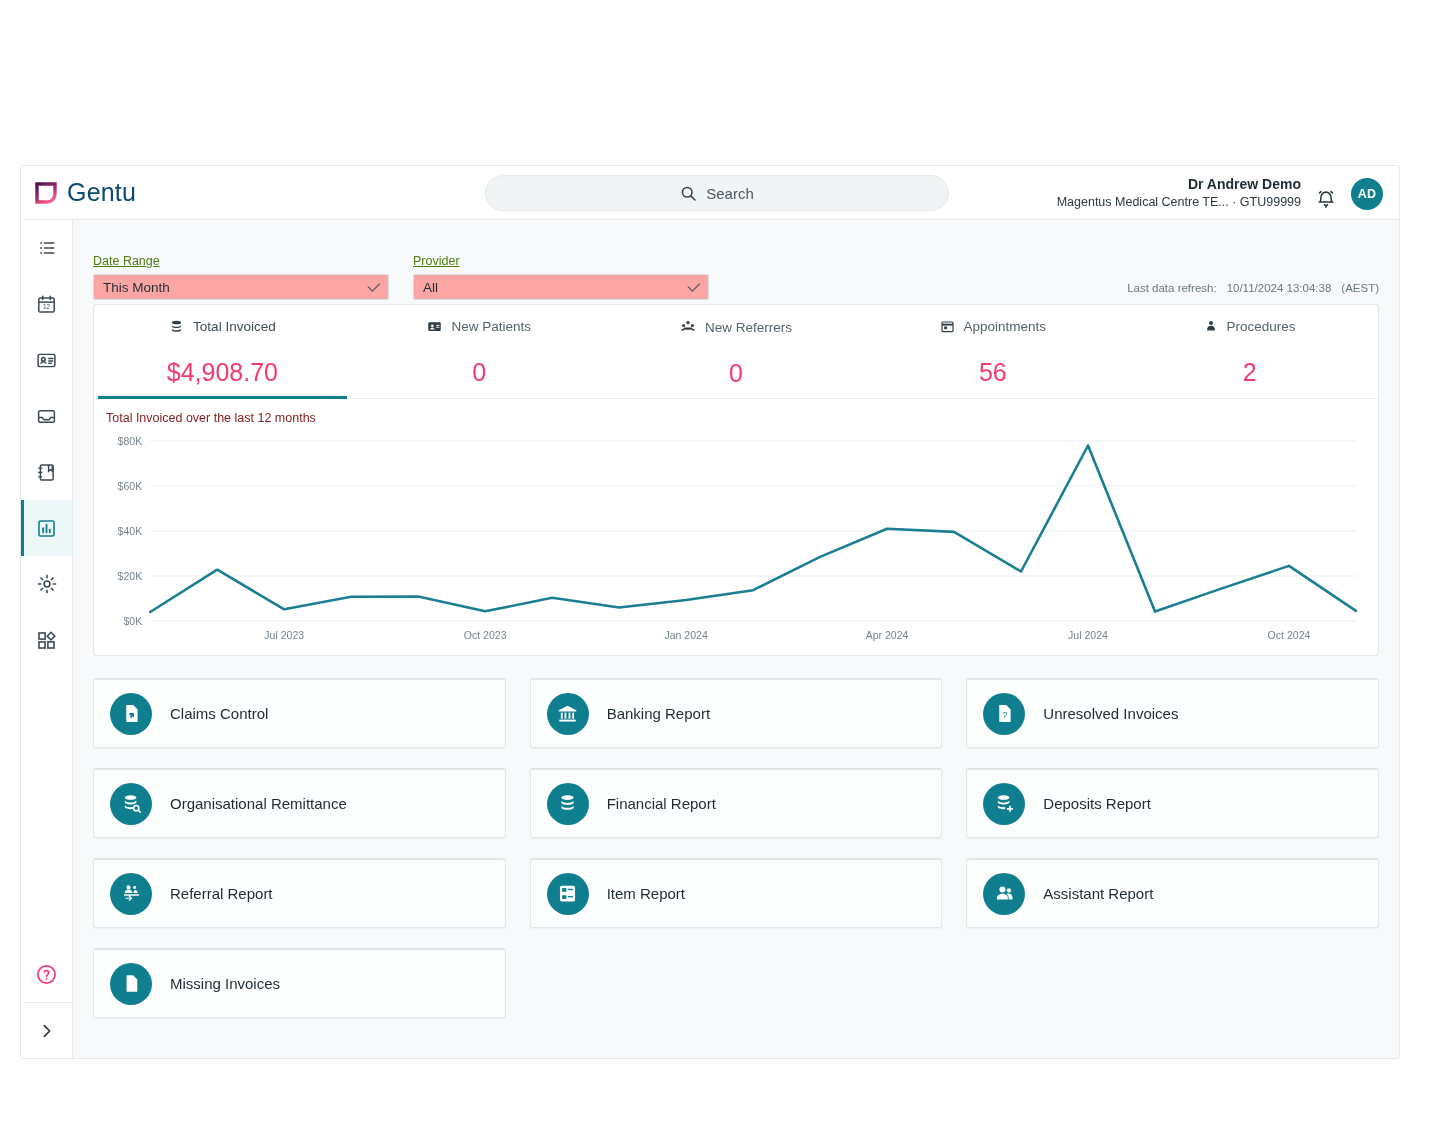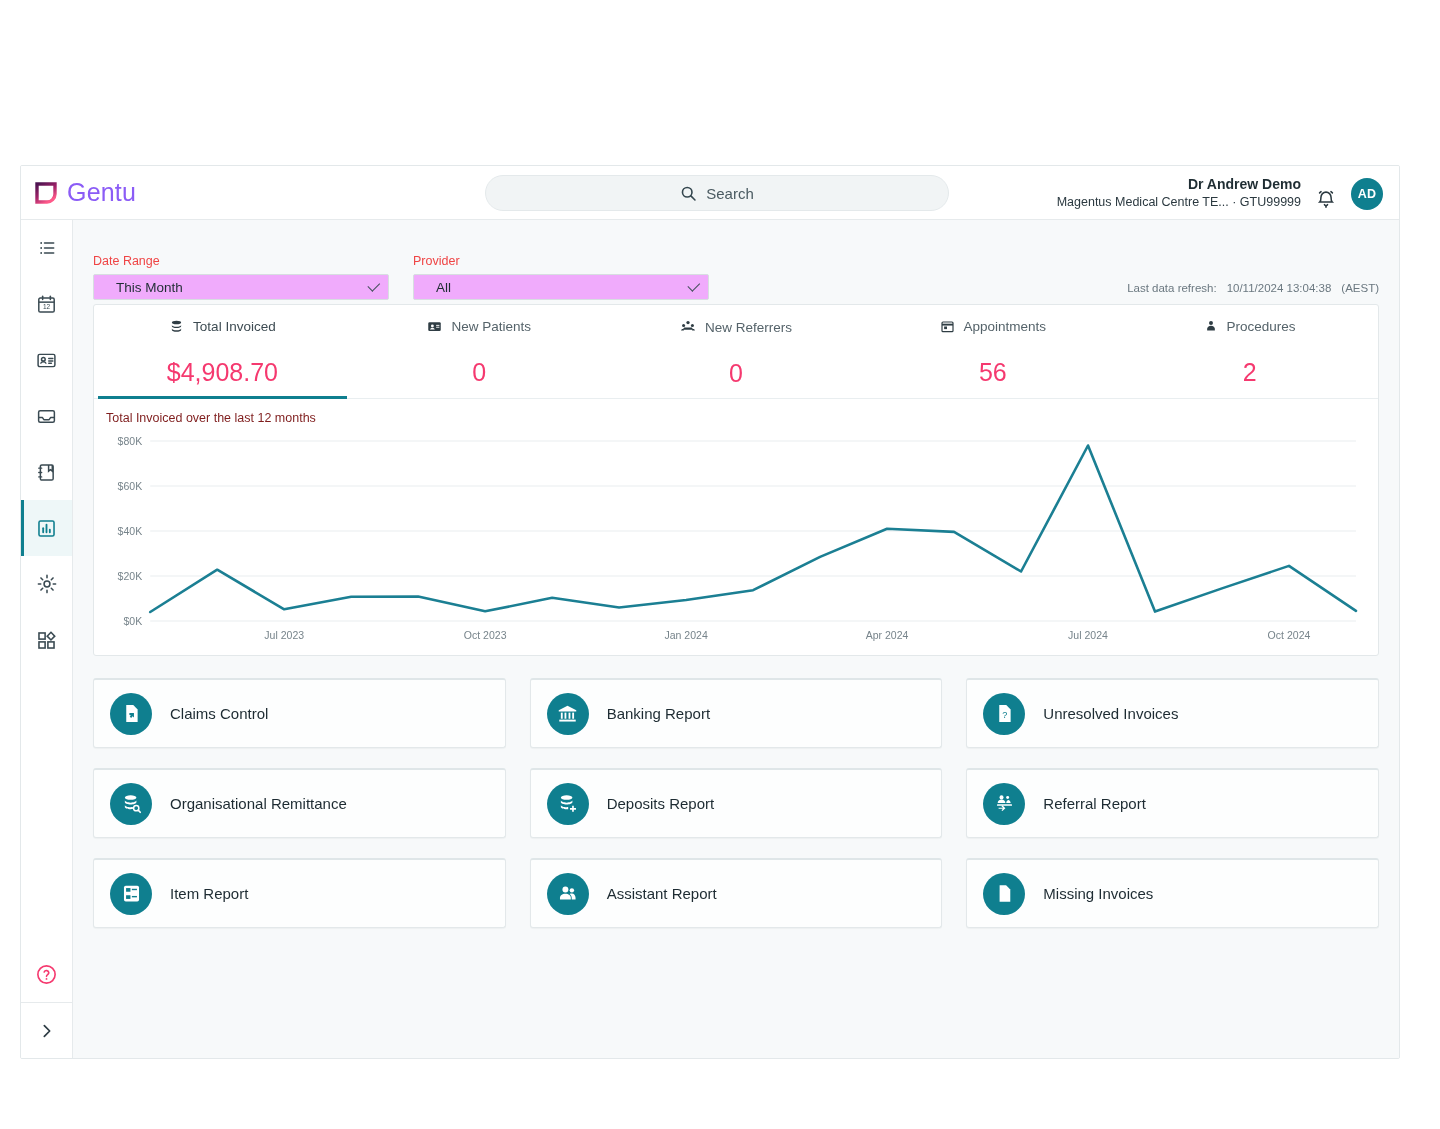--- a/index.html
+++ b/index.html
@@ -29,21 +29,21 @@
     background: #fff;
     border-bottom: 1px solid #e6eaec;
     display: flex;
     align-items: center;
     padding: 0 16px 0 14px;
     position: relative;
   }
   .brand { display: flex; align-items: center; gap: 10px; width: 300px; }
   .brand-mark { width: 22px; height: 22px; position: relative; }
   .brand-name {
-    font-size: 25px; color: #8b5cf6; letter-spacing: .2px;
+    font-size: 25px; color: #0c4a6e; letter-spacing: .2px;
     font-family: "Liberation Sans", sans-serif;
   }
   .search-box {
     position: absolute;
     left: 464px; top: 9px;
     width: 464px; height: 36px;
     background: #f1f4f5;
     border: 1px solid #e4e9eb;
     border-radius: 18px;
     display: flex; align-items: center; justify-content: center;
@@ -107,26 +107,26 @@
     flex: 1;
     background: #f7f9fa;
     padding: 18px 20px 0 20px;
     overflow: hidden;
     position: relative;
   }
 
   
   .filters { display: flex; align-items: flex-end; position: relative; height: 62px; }
   .field { width: 296px; margin-right: 24px; }
-  .field-label { font-size: 12.5px; color: #ef4444; margin-bottom: 6px; }
+  .field-label { font-size: 12.5px; color: #4d7c0f; margin-bottom: 6px; text-decoration: underline; }
   .select {
-    height: 26px; background: #f0abfc;
+    height: 26px; background: #fca5a5;
     border: 1px solid #d7dee1; border-radius: 2px;
     display: flex; align-items: center;
-    padding: 0 8px 0 22px;
+    padding: 0 8px 0 9px;
     font-size: 13.5px; color: #1f2d33;
     cursor: pointer;
     gap: 24px;
   }
   .select .val { flex: 1; }
   .chev {
     width: 11px; height: 7px;
     border-left: 1.6px solid #41505a; border-bottom: 1.6px solid #41505a;
     transform: rotate(-45deg) translate(1px,-2px);
   }
@@ -535,20 +535,30 @@
               <ellipse cx="11" cy="5.2" rx="6.6" ry="2.6"></ellipse>
               <path d="M4.4 8.4c0 1.4 3 2.6 6.6 2.6s6.6-1.2 6.6-2.6v2.2c0 1.4-3 2.6-6.6 2.6s-6.6-1.2-6.6-2.6z"></path>
               <path d="M4.4 13.6c0 1.4 3 2.6 6.6 2.6 .9 0 1.8-.1 2.6-.2v2.4c-.8.1-1.7.2-2.6.2-3.6 0-6.6-1.2-6.6-2.6z"></path>
               <circle cx="17.4" cy="17.4" r="3" fill="none" stroke="#fff" stroke-width="1.7"></circle>
               <line x1="19.6" y1="19.6" x2="22" y2="22" stroke="#fff" stroke-width="1.9" stroke-linecap="round"></line>
             </svg>
           </span>
           <span class="report-lbl">Organisational Remittance</span>
         </div>
 
+        <div class="report">
+          <span class="report-ic">
+            <svg width="21" height="21" viewBox="0 0 24 24" fill="#fff">
+              <ellipse cx="12" cy="5.2" rx="7" ry="2.7"></ellipse>
+              <path d="M5 8.6c0 1.5 3.1 2.7 7 2.7s7-1.2 7-2.7v2.3c0 1.5-3.1 2.7-7 2.7s-7-1.2-7-2.7z"></path>
+              <path d="M5 14.2c0 1.5 3.1 2.7 7 2.7s7-1.2 7-2.7v2.3c0 1.5-3.1 2.7-7 2.7s-7-1.2-7-2.7z"></path>
+            </svg>
+          </span>
+          <span class="report-lbl">Financial Report</span>
+        </div>
 
         <div class="report">
           <span class="report-ic">
             <svg width="21" height="21" viewBox="0 0 24 24" fill="#fff">
               <ellipse cx="11" cy="5.2" rx="6.6" ry="2.6"></ellipse>
               <path d="M4.4 8.4c0 1.4 3 2.6 6.6 2.6s6.6-1.2 6.6-2.6v2.2c0 1.4-3 2.6-6.6 2.6s-6.6-1.2-6.6-2.6z"></path>
               <path d="M4.4 13.6c0 1.4 3 2.6 6.6 2.6 .6 0 1.2 0 1.8-.1v2.4c-.6.1-1.2.1-1.8.1-3.6 0-6.6-1.2-6.6-2.6z"></path>
               <path d="M17.3 14.6h1.9v2.5h2.5v1.9h-2.5v2.5h-1.9v-2.5h-2.5v-1.9h2.5z"></path>
             </svg>
           </span>

